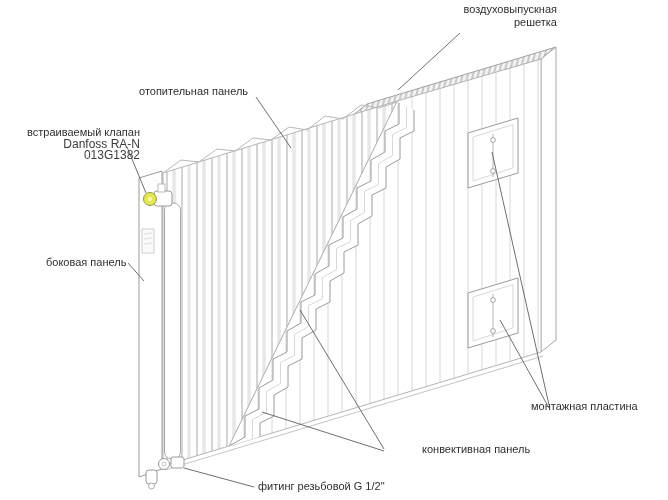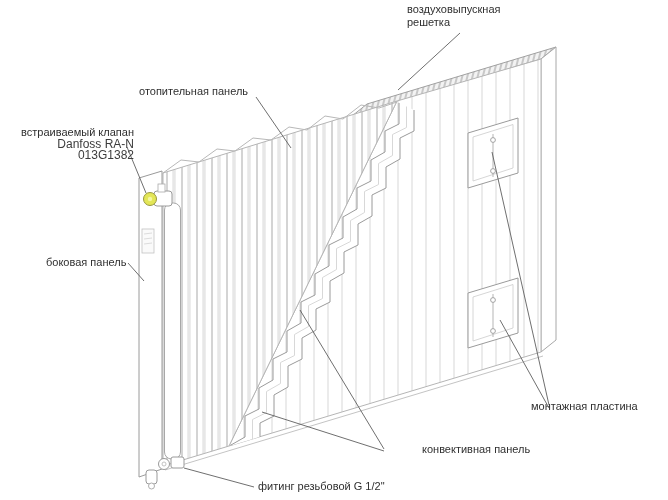--- a/index.html
+++ b/index.html
@@ -3,21 +3,21 @@
 <meta charset="utf-8">
 <style>
   html,body{margin:0;padding:0;background:#ffffff;}
   #stage{
     position:relative;width:668px;height:500px;background:#ffffff;overflow:hidden;
     font-family:"Liberation Sans", sans-serif;color:#2f2f2f;
   }
   #art{position:absolute;left:0;top:0;}
   .lbl{position:absolute;font-size:11px;line-height:13px;color:#2f2f2f;white-space:nowrap;}
   .lbl .sub{display:block;font-size:12px;line-height:11px;color:#3c3c3c;}
-  .center{text-align:left;white-space:normal;}
+  .center{text-align:right;white-space:normal;}
   .right{text-align:right;white-space:normal;}
 </style>
 </head>
 <body>
 
 <div id="stage">
 
   <svg id="art" width="668" height="500" viewBox="0 0 668 500">
     <defs>
       <clipPath id="frontClip">
@@ -113,21 +113,21 @@
     </g>
   </svg>
 
   <div class="lbl center" style="left:407px;top:3px;width:150px;">
     <span>воздуховыпускная</span><br>
     <span>решетка</span>
   </div>
 
   <div class="lbl" style="left:139px;top:85px;">отопительная панель</div>
 
-  <div class="lbl right" style="left:15px;top:126px;width:119px;">
+  <div class="lbl right" style="left:21px;top:126px;width:119px;">
     <span>встраиваемый клапан</span>
     <span class="sub">Danfoss RA-N 013G1382</span>
   </div>
 
   <div class="lbl" style="left:46px;top:256px;">боковая панель</div>
 
   <div class="lbl" style="left:531px;top:400px;">монтажная пластина</div>
 
   <div class="lbl" style="left:388px;top:443px;padding-left:34px;">конвективная панель</div>
 

